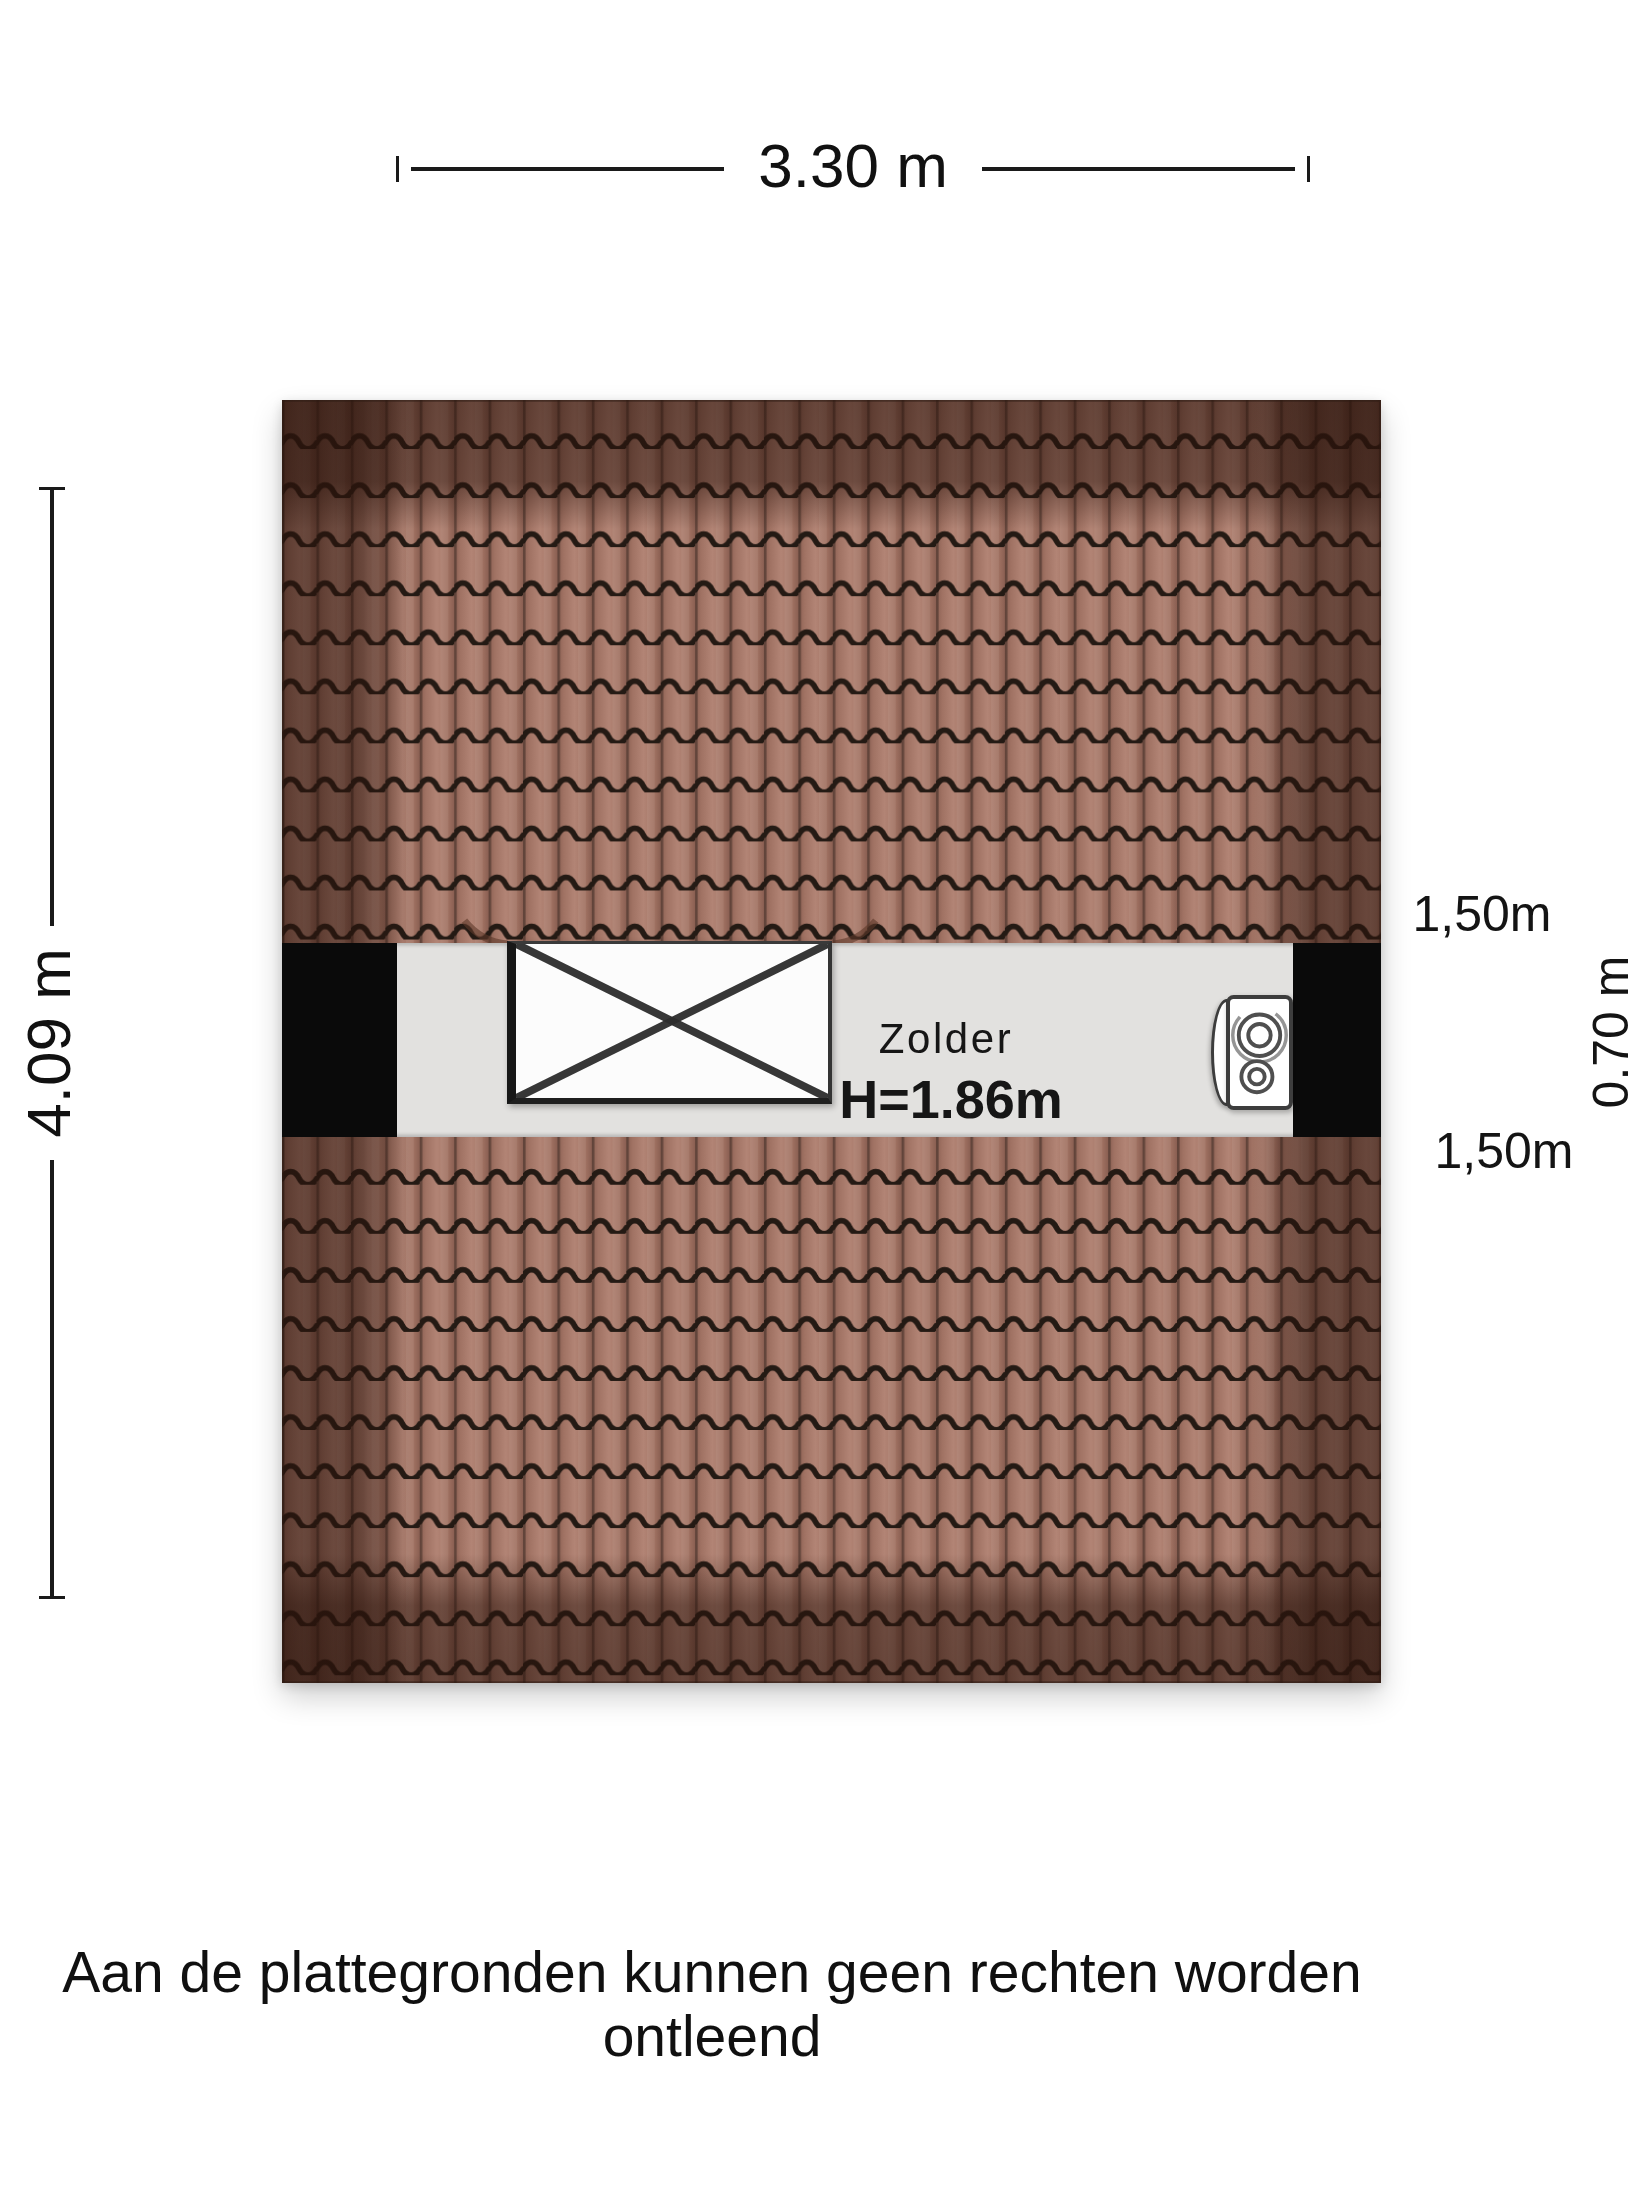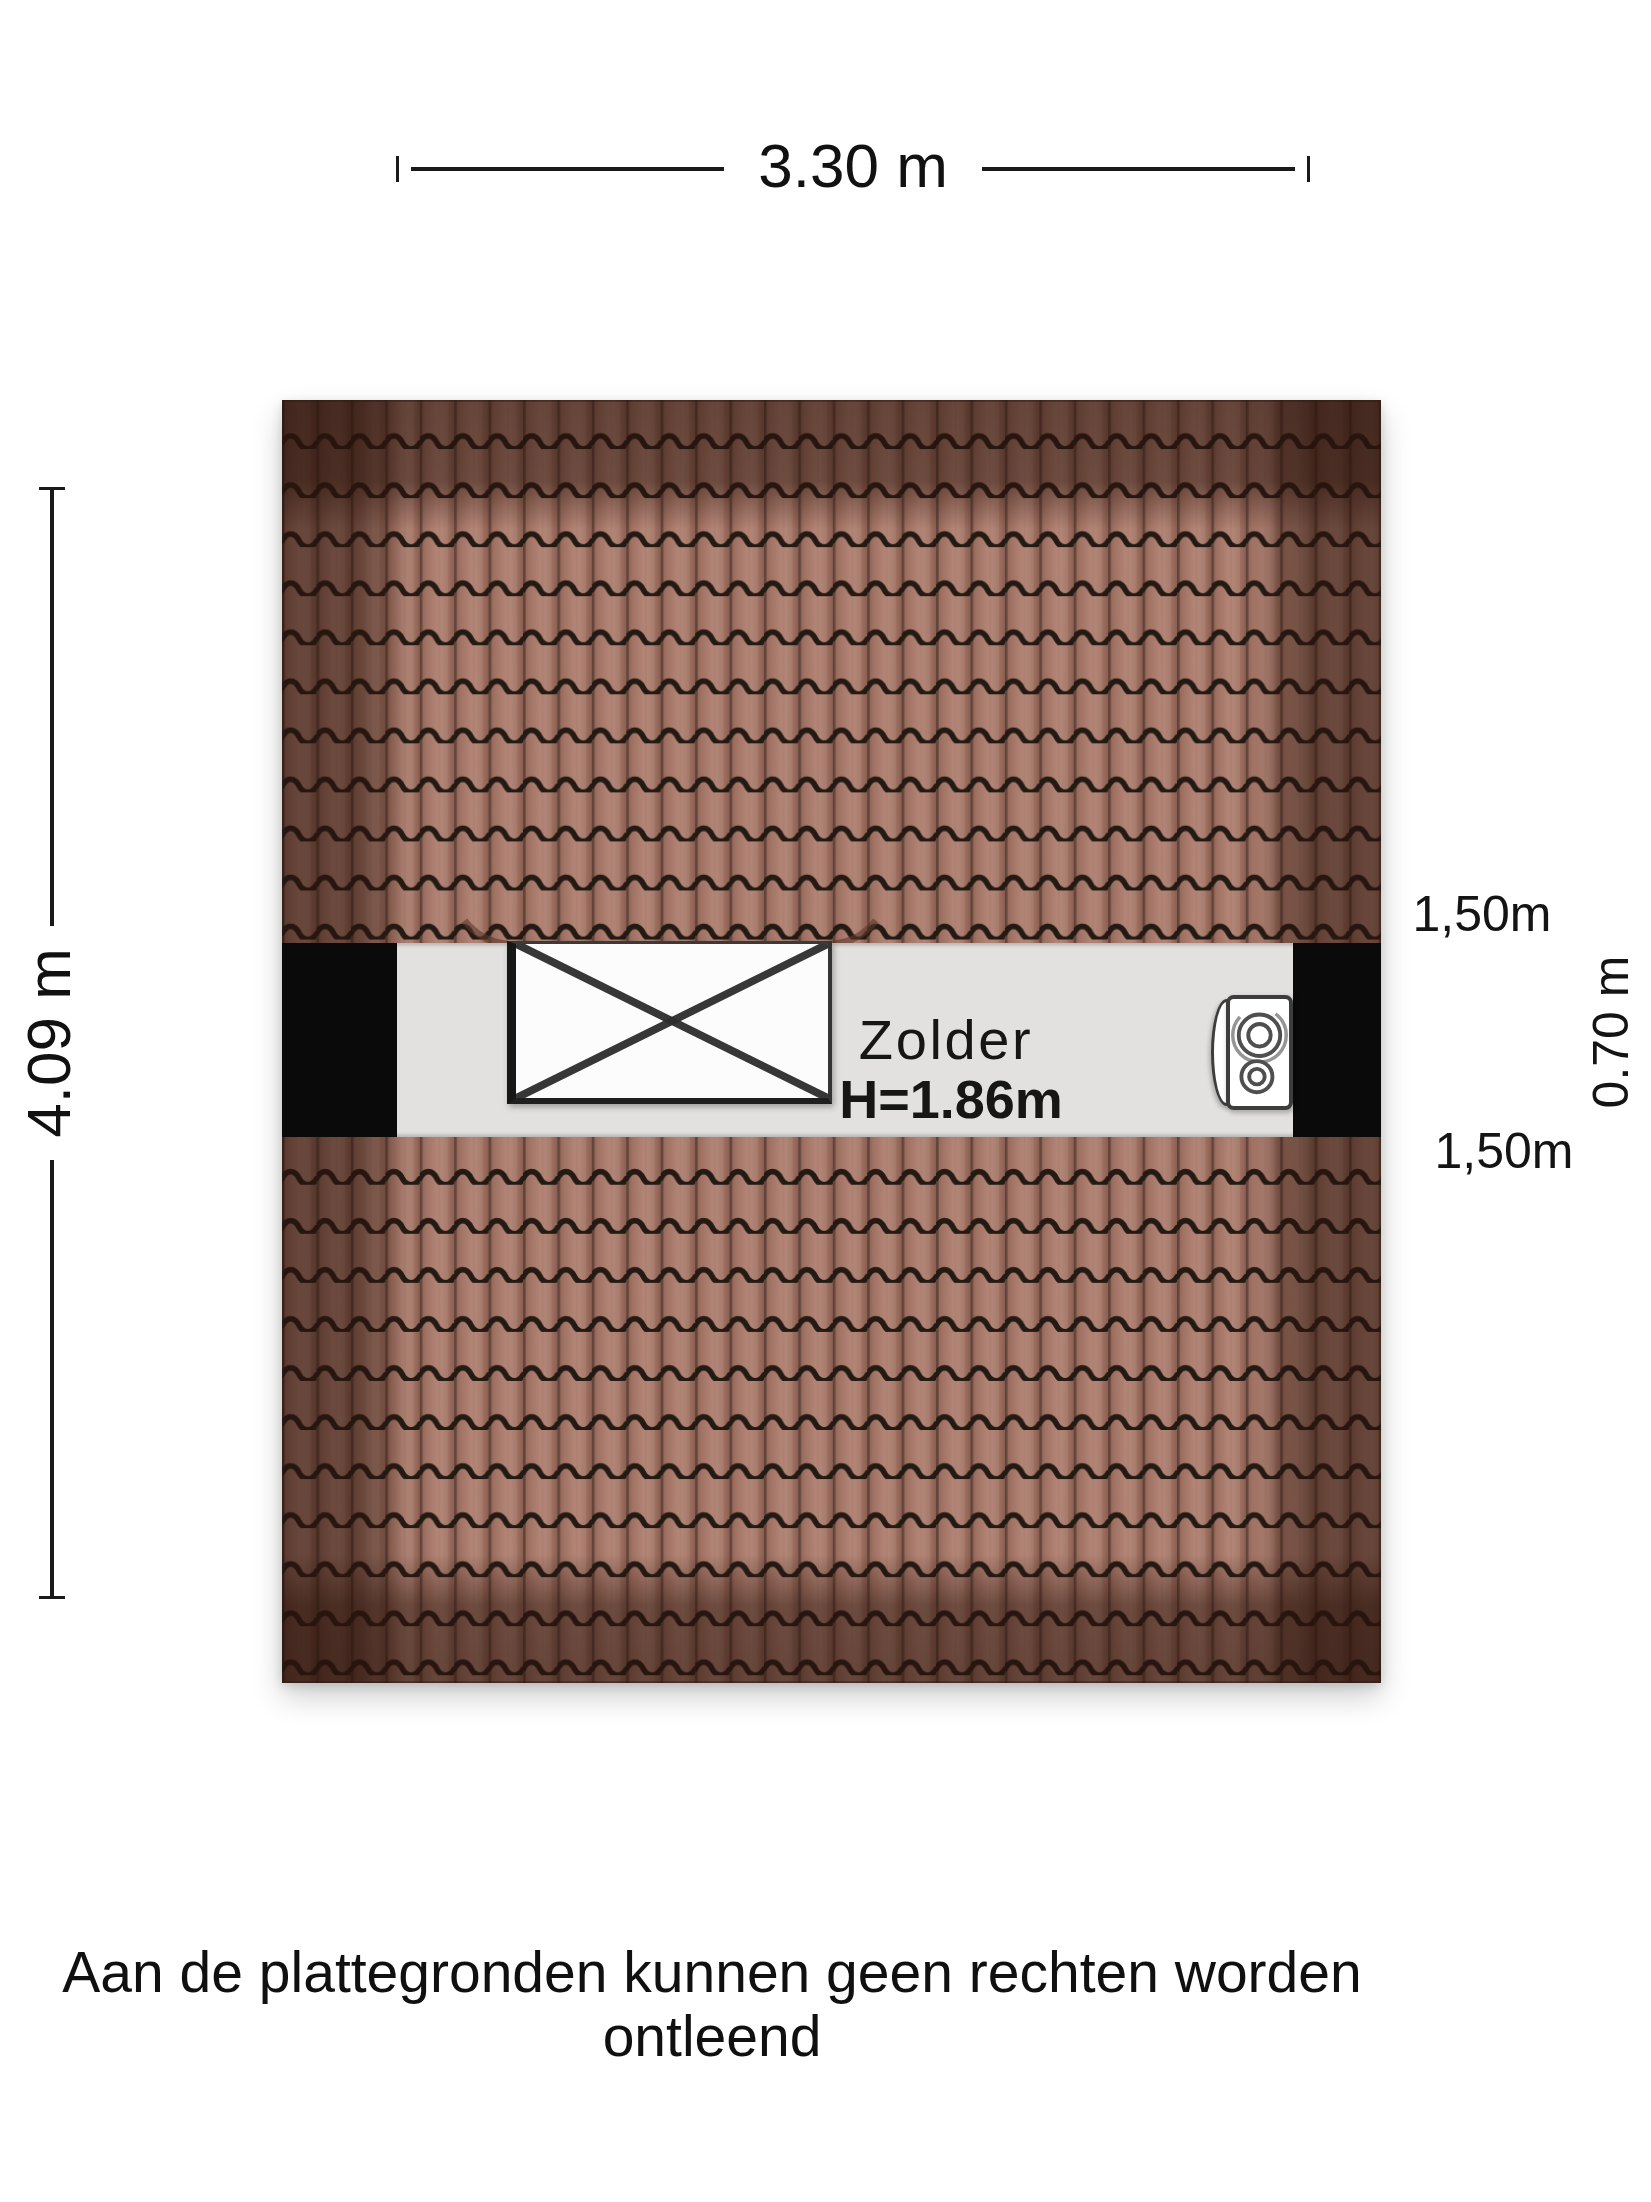--- a/index.html
+++ b/index.html
@@ -47,21 +47,21 @@
     box-shadow:-1.7px 2.6px 4.3px rgba(0,0,0,0.25);
   }
   .app-main{
     position:absolute;left:14.6px;top:0;width:67px;height:115px;background:#ffffff;
     box-sizing:border-box;border:4.3px solid #3d3d3d;border-radius:7.7px;
     box-shadow:1.7px 2.6px 5.2px rgba(0,0,0,0.25);
   }
   .app-main svg{position:absolute;left:0;top:0;}
   .roomlabel{
     position:absolute;left:664px;top:639px;transform:translate(-50%,-50%);
-    font-size:56px;letter-spacing:2.6px;color:#161616;white-space:nowrap;
+    font-size:42px;letter-spacing:2.6px;color:#161616;white-space:nowrap;
   }
   .heightlabel{
     position:absolute;left:669px;top:699px;transform:translate(-50%,-50%);
     font-size:54px;color:#161616;white-space:nowrap;font-weight:bold;
   }
   
   .side-label{position:absolute;font-size:50px;color:#141414;white-space:nowrap;transform:translate(-50%,-50%);}
   .sl-top{left:1482px;top:914px;}
   .sl-mid{left:1611px;top:1032px;transform:translate(-50%,-50%) rotate(-90deg);}
   .sl-bottom{left:1504px;top:1151px;}

